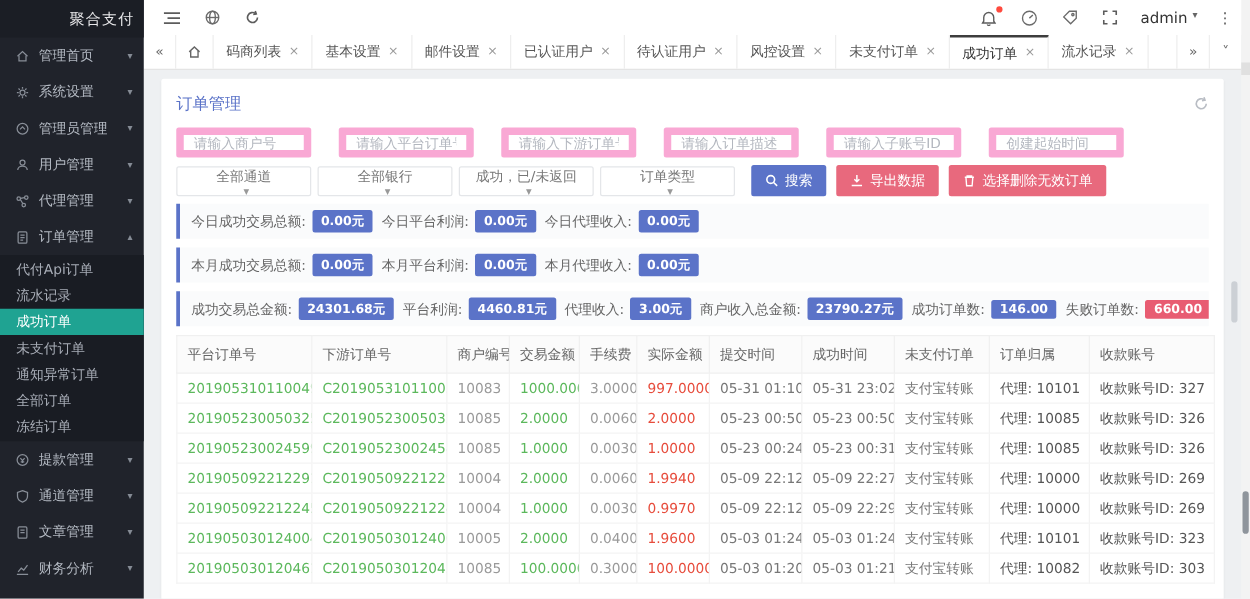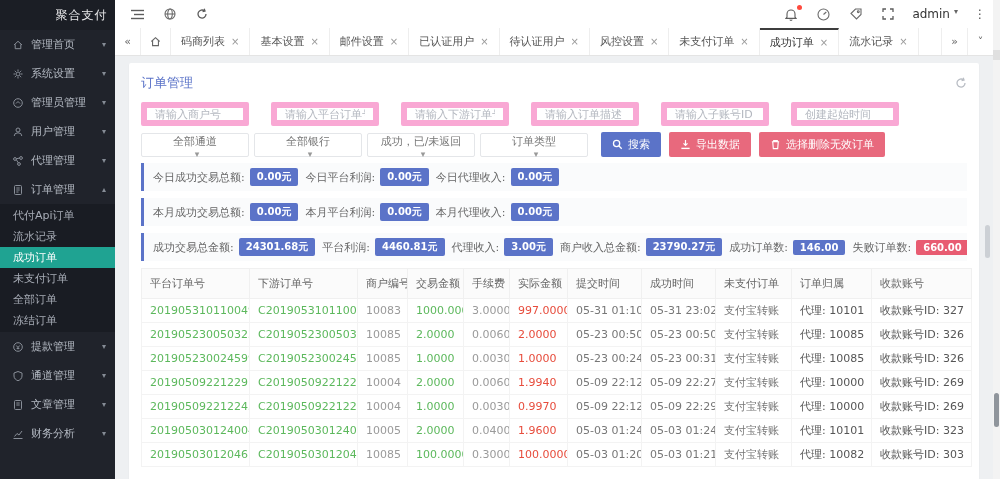--- a/index.html
+++ b/index.html
@@ -141,20 +141,21 @@
           </svg>
         </span>
         <span class="lbl">订单管理</span>
         <span class="caret">▴</span>
       </div>
       <div class="side-sub">
         <div class="side-sub-item">代付Api订单</div>
         <div class="side-sub-item">流水记录</div>
         <div class="side-sub-item active">成功订单</div>
         <div class="side-sub-item">未支付订单</div>
+        <div class="side-sub-item">通知异常订单</div>
         <div class="side-sub-item">全部订单</div>
         <div class="side-sub-item">冻结订单</div>
       </div>
       <div class="side-item">
         <span class="icn">
           <svg width="12" height="12" viewBox="0 0 12 12" fill="none" stroke="#9ba1ab" stroke-width="1">
             <circle cx="6" cy="6" r="4.3"></circle>
             <path d="M4.3 4.5 L6 6.5 L7.7 4.5 M6 6.5 V8.3 M4.6 7.4 H7.4"></path>
           </svg>
         </span>

